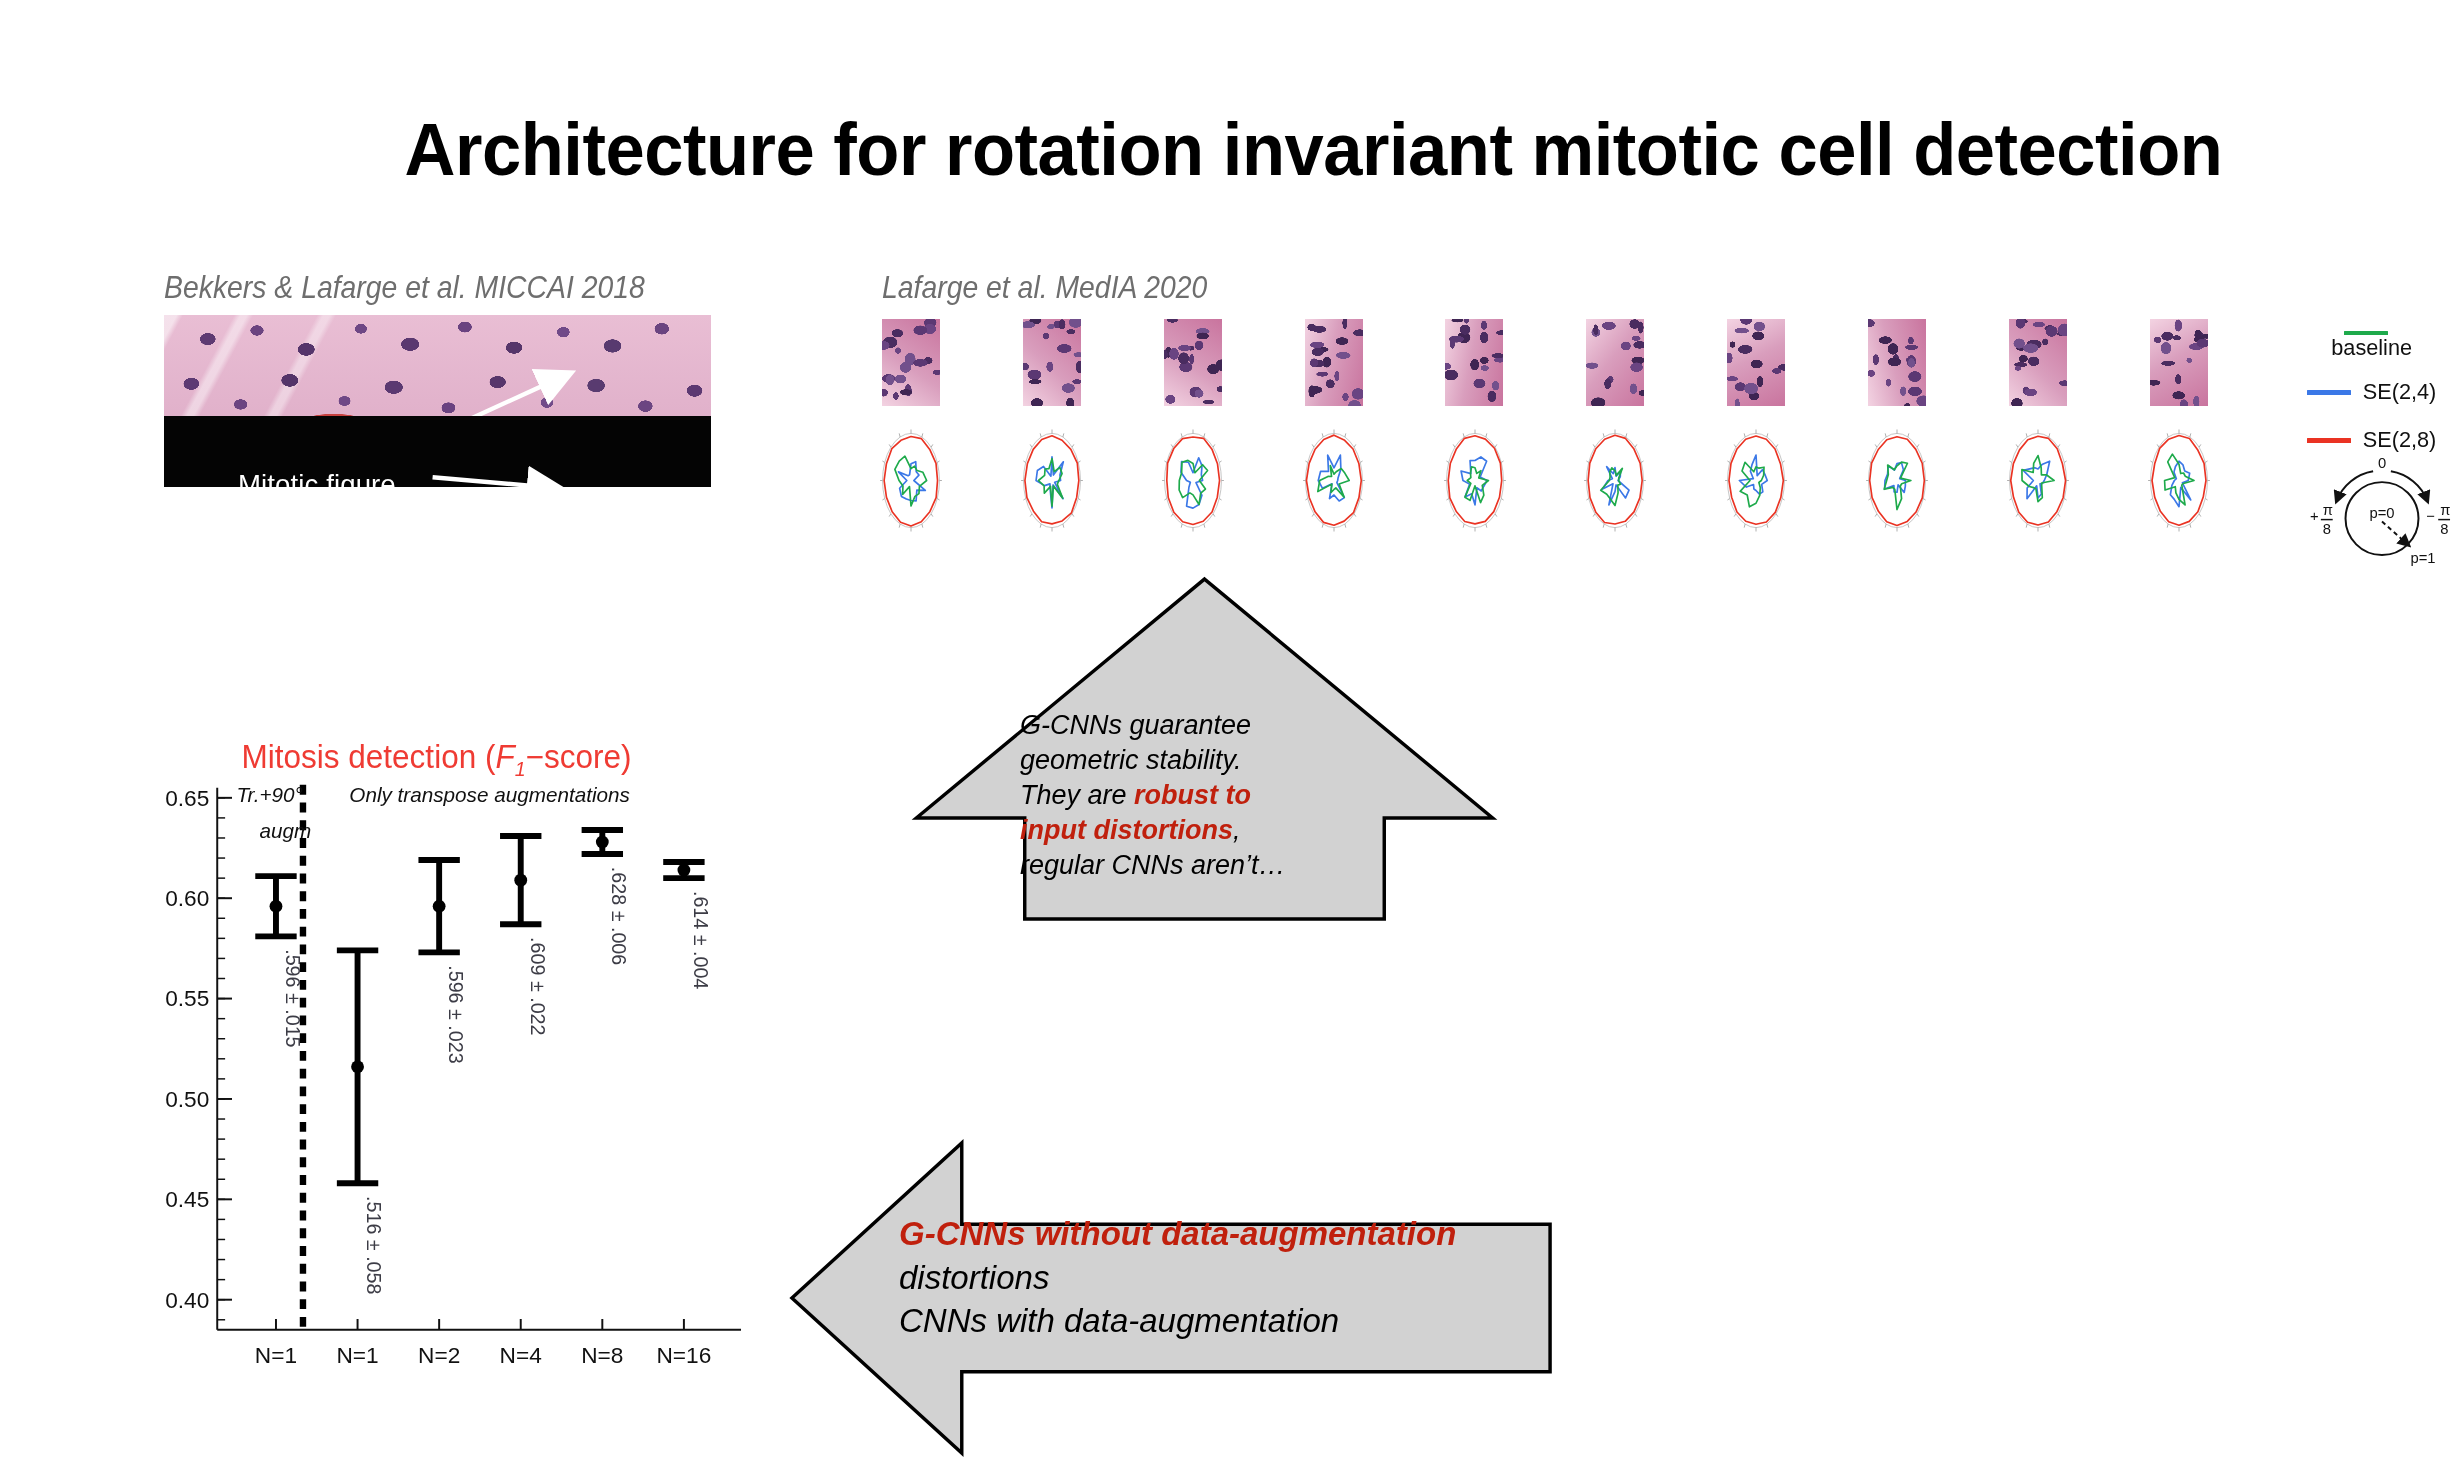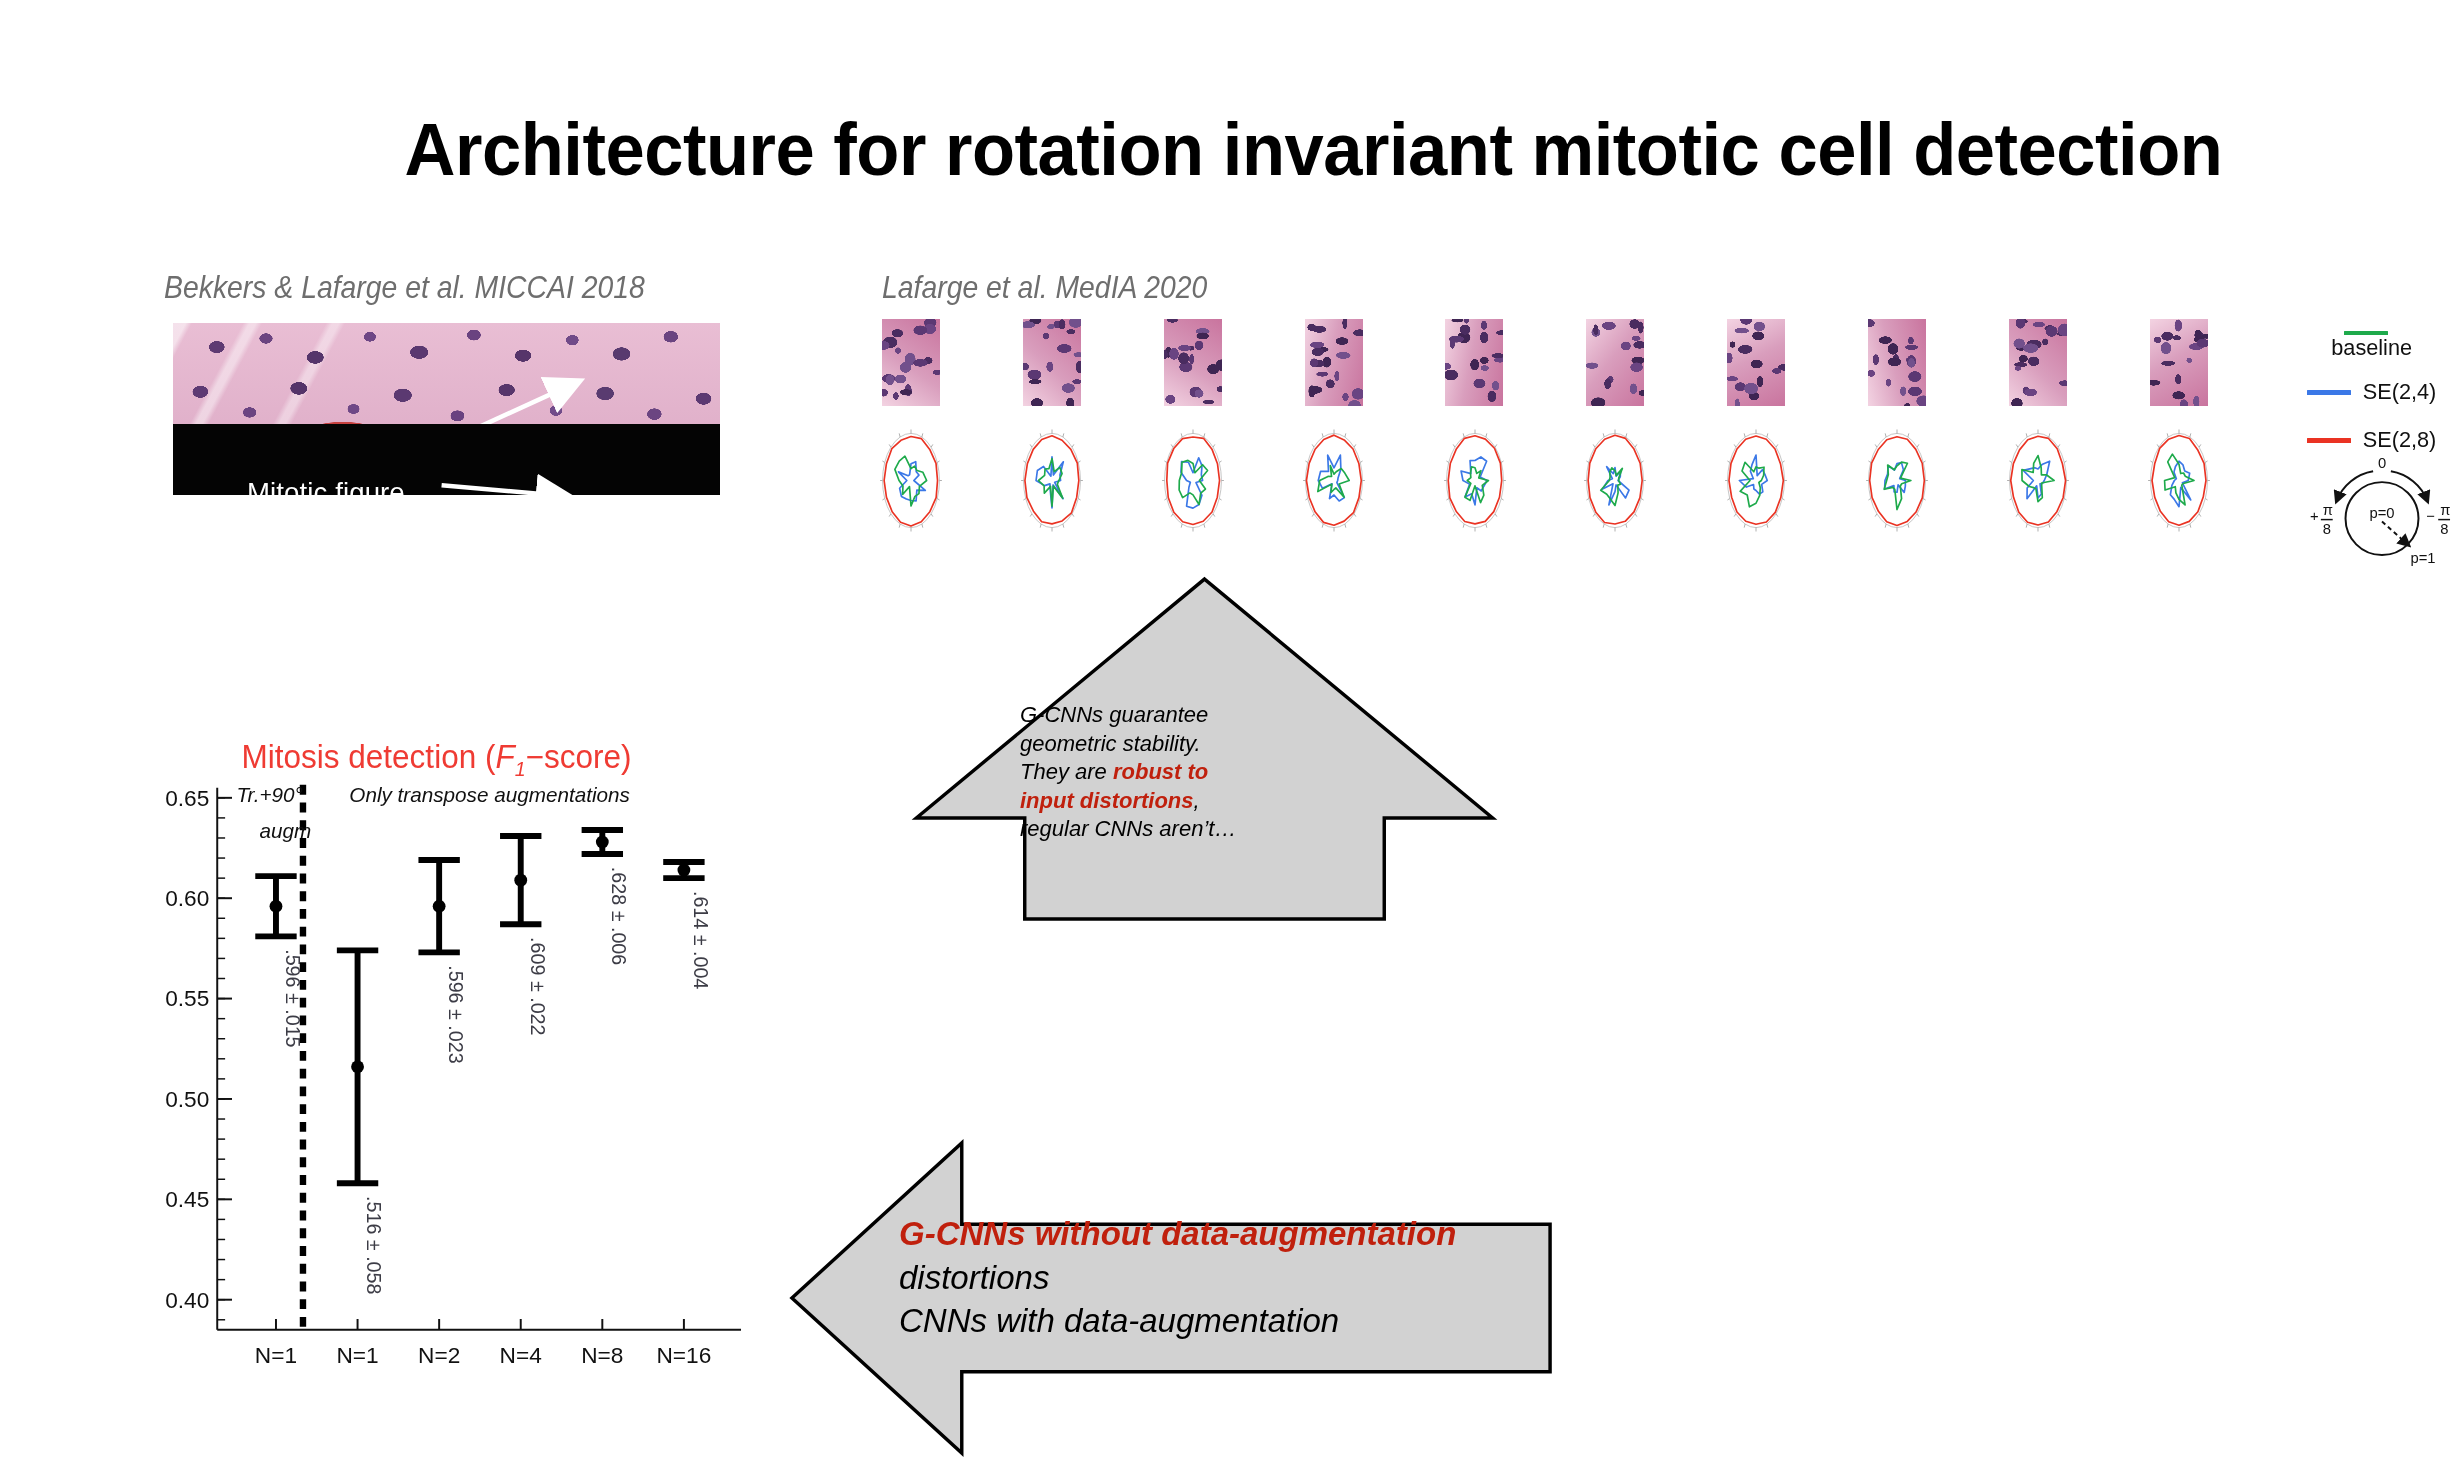--- a/index.html
+++ b/index.html
@@ -16,21 +16,21 @@
     white-space:nowrap;
   }
 
   
   .caption{
     font-style:italic;font-size:30.5px;color:#6e6e6e;white-space:nowrap;
     transform:scaleX(.93);transform-origin:left top;
   }
 
   
-  #histology-panel{left:164px;top:323px;width:547px;height:172px;overflow:hidden;margin-left:9px;}
+  #histology-panel{left:164px;top:315px;width:547px;height:172px;overflow:hidden;}
   #histology-panel .he{
     position:absolute;inset:0;
     background-color:#d9a8c0;
     background-image:
       radial-gradient(ellipse 12.8px 9.8px at 8% 14%, #5e3a72 0 60%, transparent 62%),
       radial-gradient(ellipse 10.8px 8.4px at 17% 9%, #6b4480 0 60%, transparent 62%),
       radial-gradient(ellipse 13.8px 10.3px at 26% 20%, #55356b 0 60%, transparent 62%),
       radial-gradient(ellipse 9.8px 7.9px at 36% 8%, #6e4785 0 60%, transparent 62%),
       radial-gradient(ellipse 14.8px 10.8px at 45% 17%, #5a3870 0 60%, transparent 62%),
       radial-gradient(ellipse 11.3px 8.9px at 55% 7%, #6a4380 0 60%, transparent 62%),
@@ -98,21 +98,21 @@
   .leg-row{display:flex;align-items:center;height:29.5px;}
   .leg-swatch{width:44px;height:5.4px;margin-right:11.8px;border-radius:0.5px;}
   .leg-text{font-size:21.7px;color:#111;white-space:nowrap;}
 
   #polar-key{left:2276px;top:452px;}
 
   
   #up-arrow{left:909px;top:569px;width:591px;height:360px;}
   #left-arrow{left:787px;top:1138px;width:768px;height:320px;}
   .callout-text{position:absolute;font-style:italic;color:#000;}
-  #up-text{left:111px;top:132px;width:364px;font-size:22px;line-height:1.30;font-style:italic;}
+  #up-text{left:111px;top:139px;width:364px;font-size:27px;line-height:1.30;font-style:italic;}
   #left-text{left:112px;top:74px;width:616px;font-size:33px;line-height:1.32;}
   .hl{color:#c0200d;font-weight:bold;text-align:center;}
 </style>
 </head>
 <body>
 
 <div class="abs" id="slide-title">Architecture for rotation invariant mitotic cell detection</div>
 
 <div class="abs caption" style="left:164px;top:270px;">Bekkers &amp; Lafarge et al. MICCAI 2018</div>
 

